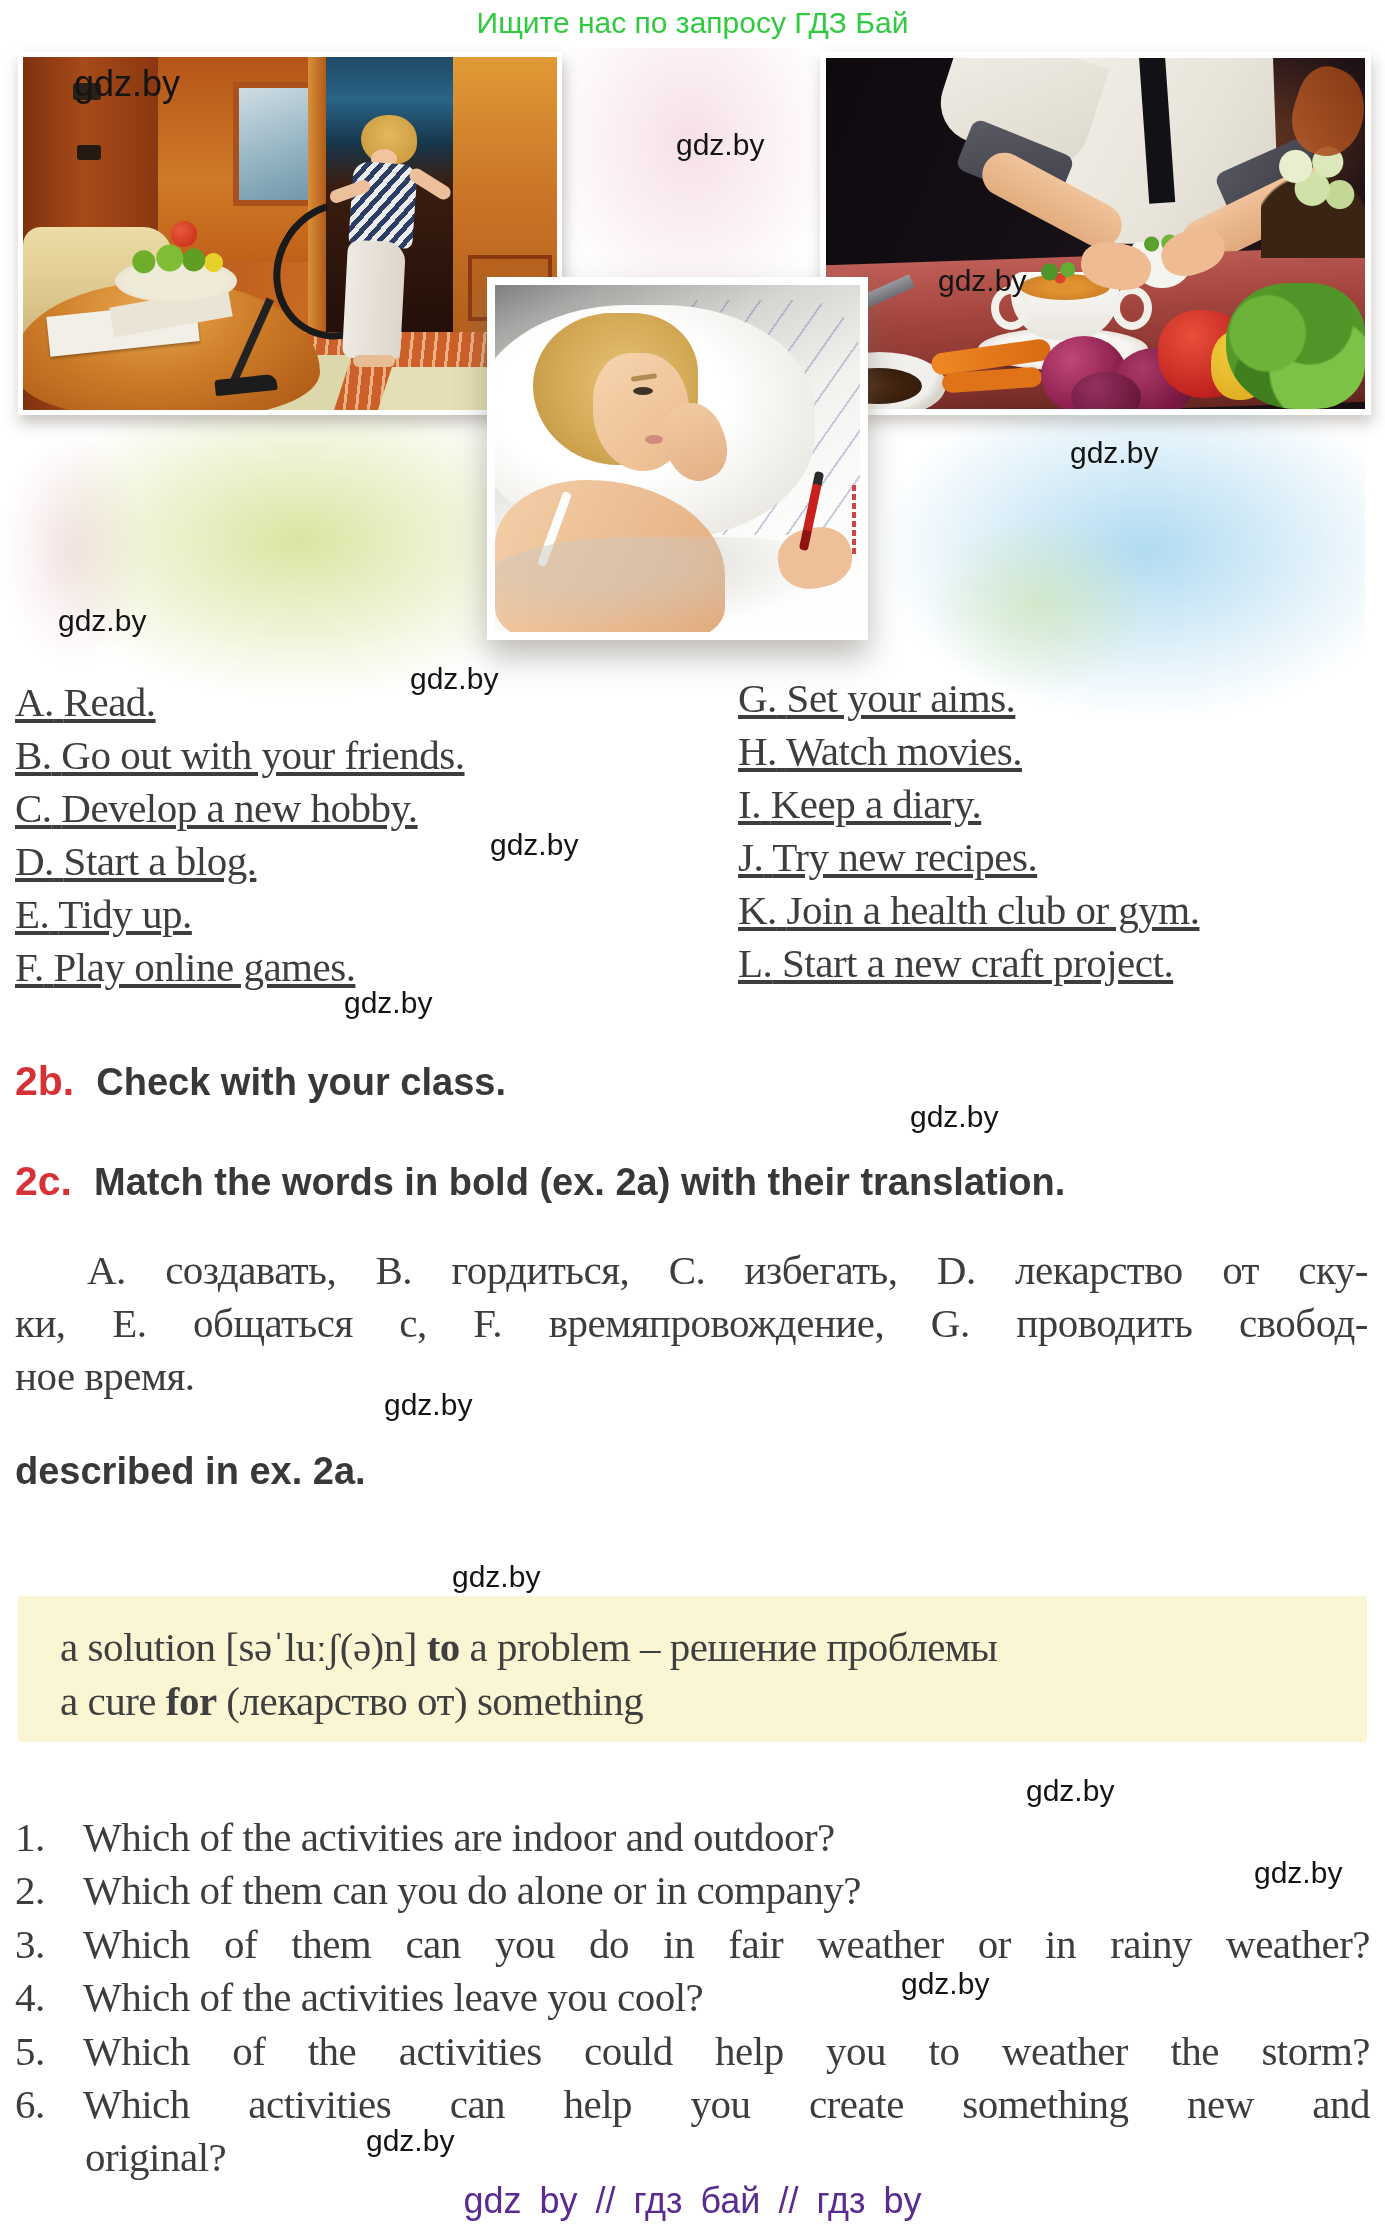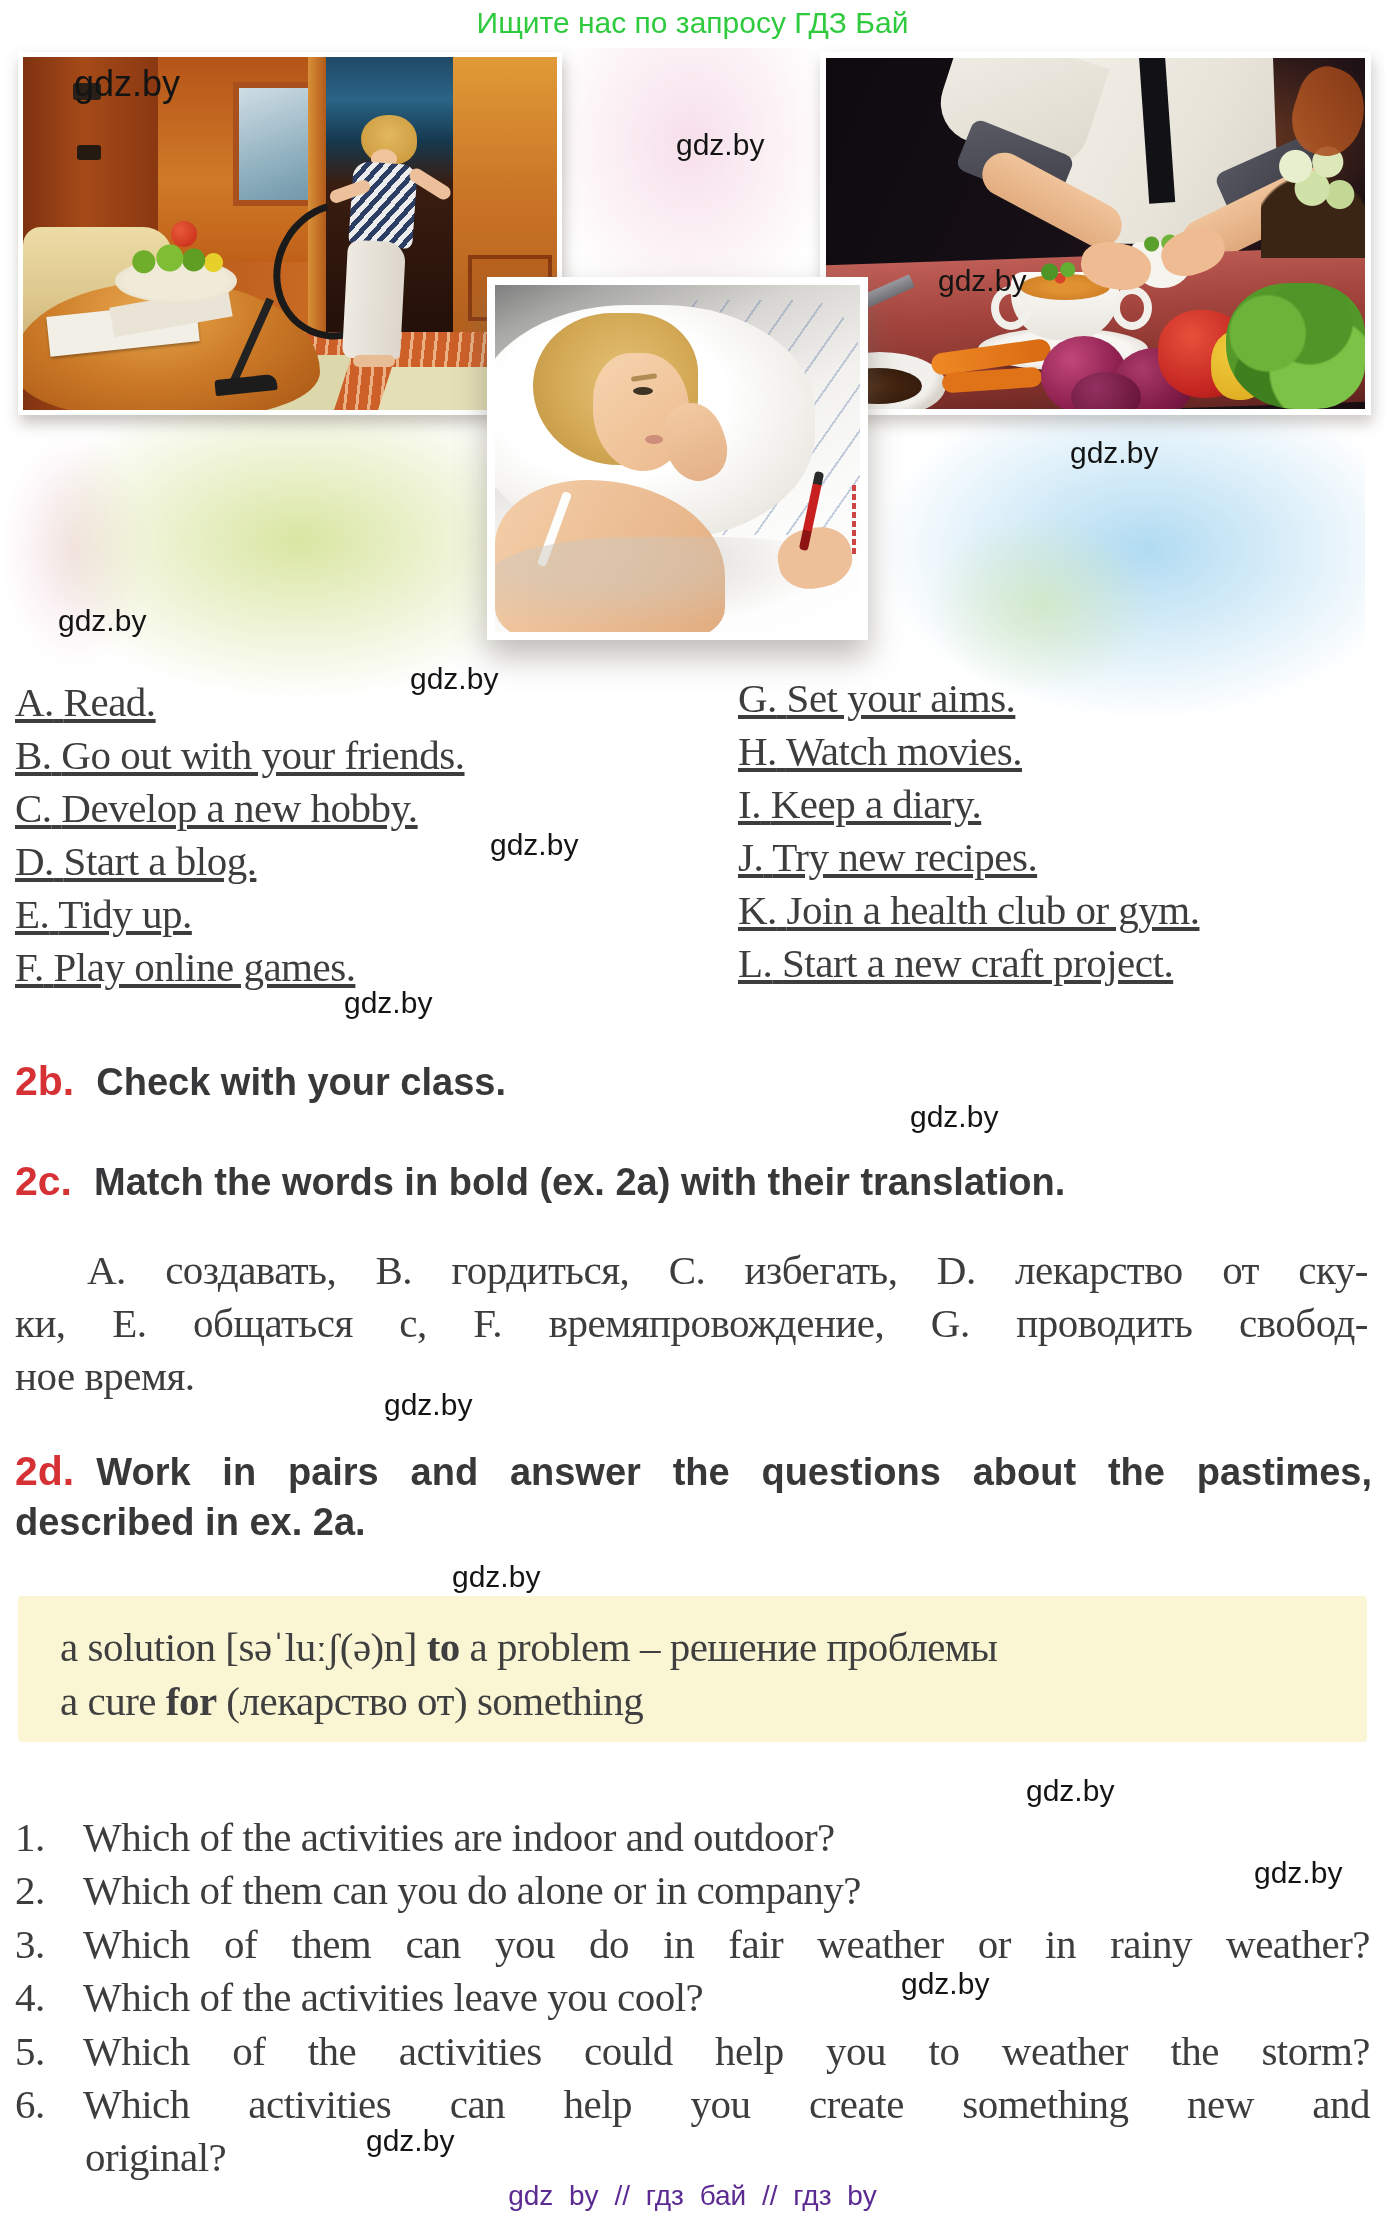--- a/index.html
+++ b/index.html
@@ -3,21 +3,21 @@
 <meta charset="utf-8">
 <style>
   html,body{margin:0;padding:0;background:#ffffff;}
   .page{position:relative;width:1385px;height:2226px;background:#ffffff;overflow:hidden;
         font-family:"Liberation Serif","DejaVu Serif",serif;color:#3d3d3d;}
 
   
   .top-banner{position:absolute;left:0;top:6px;width:100%;text-align:center;
     font-family:"Liberation Sans","DejaVu Sans",sans-serif;font-size:30px;color:#2fca3e;}
   .bottom-banner{position:absolute;left:0;top:2180px;width:100%;text-align:center;
-    font-family:"Liberation Sans","DejaVu Sans",sans-serif;font-size:28px;color:#5b2b92;word-spacing:8px;}
+    font-family:"Liberation Sans","DejaVu Sans",sans-serif;font-size:36px;color:#5b2b92;word-spacing:8px;}
 
   
   .wm{position:absolute;z-index:20;font-family:"Liberation Sans","DejaVu Sans",sans-serif;
       font-size:30px;line-height:1;color:#141414;}
   .wm-lg{font-size:36px;}
 
   
   .blob{position:absolute;z-index:0;}
   .blob-pink-mid{left:545px;top:48px;width:290px;height:270px;
     background:radial-gradient(ellipse at 50% 35%,rgba(246,221,232,.95),rgba(246,221,232,0) 72%);}
@@ -355,21 +355,20 @@
     <span class="ex-num">2c.</span><span>Match the words in bold (ex. 2a) with their translation.</span>
   </div>
 
   <div class="translations">
     <p class="tr-1">А. создавать, В. гордиться, С. избегать, D. лекарство от ску-</p>
     <p class="tr-2">ки, Е. общаться с, F. времяпровождение, G. проводить свобод-</p>
     <p>ное время.</p>
   </div>
 
   <div class="ex ex-d">
-    <div class="jline"><span class="ex-num">2d.</span><span>Work in pairs and answer the questions about the pastimes,</span></div>
     <div>described in ex. 2a.</div>
   </div>
 
   <div class="vocab-box">
     <p><span>a solution [səˈluːʃ(ə)n] </span><b>to</b><span> a problem – решение проблемы</span></p>
     <p><span>a cure </span><b>for</b><span> (лекарство от) something</span></p>
   </div>
 
   <div class="q q1"><span class="q-num">1.</span><span>Which of the activities are indoor and outdoor?</span></div>
   <div class="q q2"><span class="q-num">2.</span><span>Which of them can you do alone or in company?</span></div>

